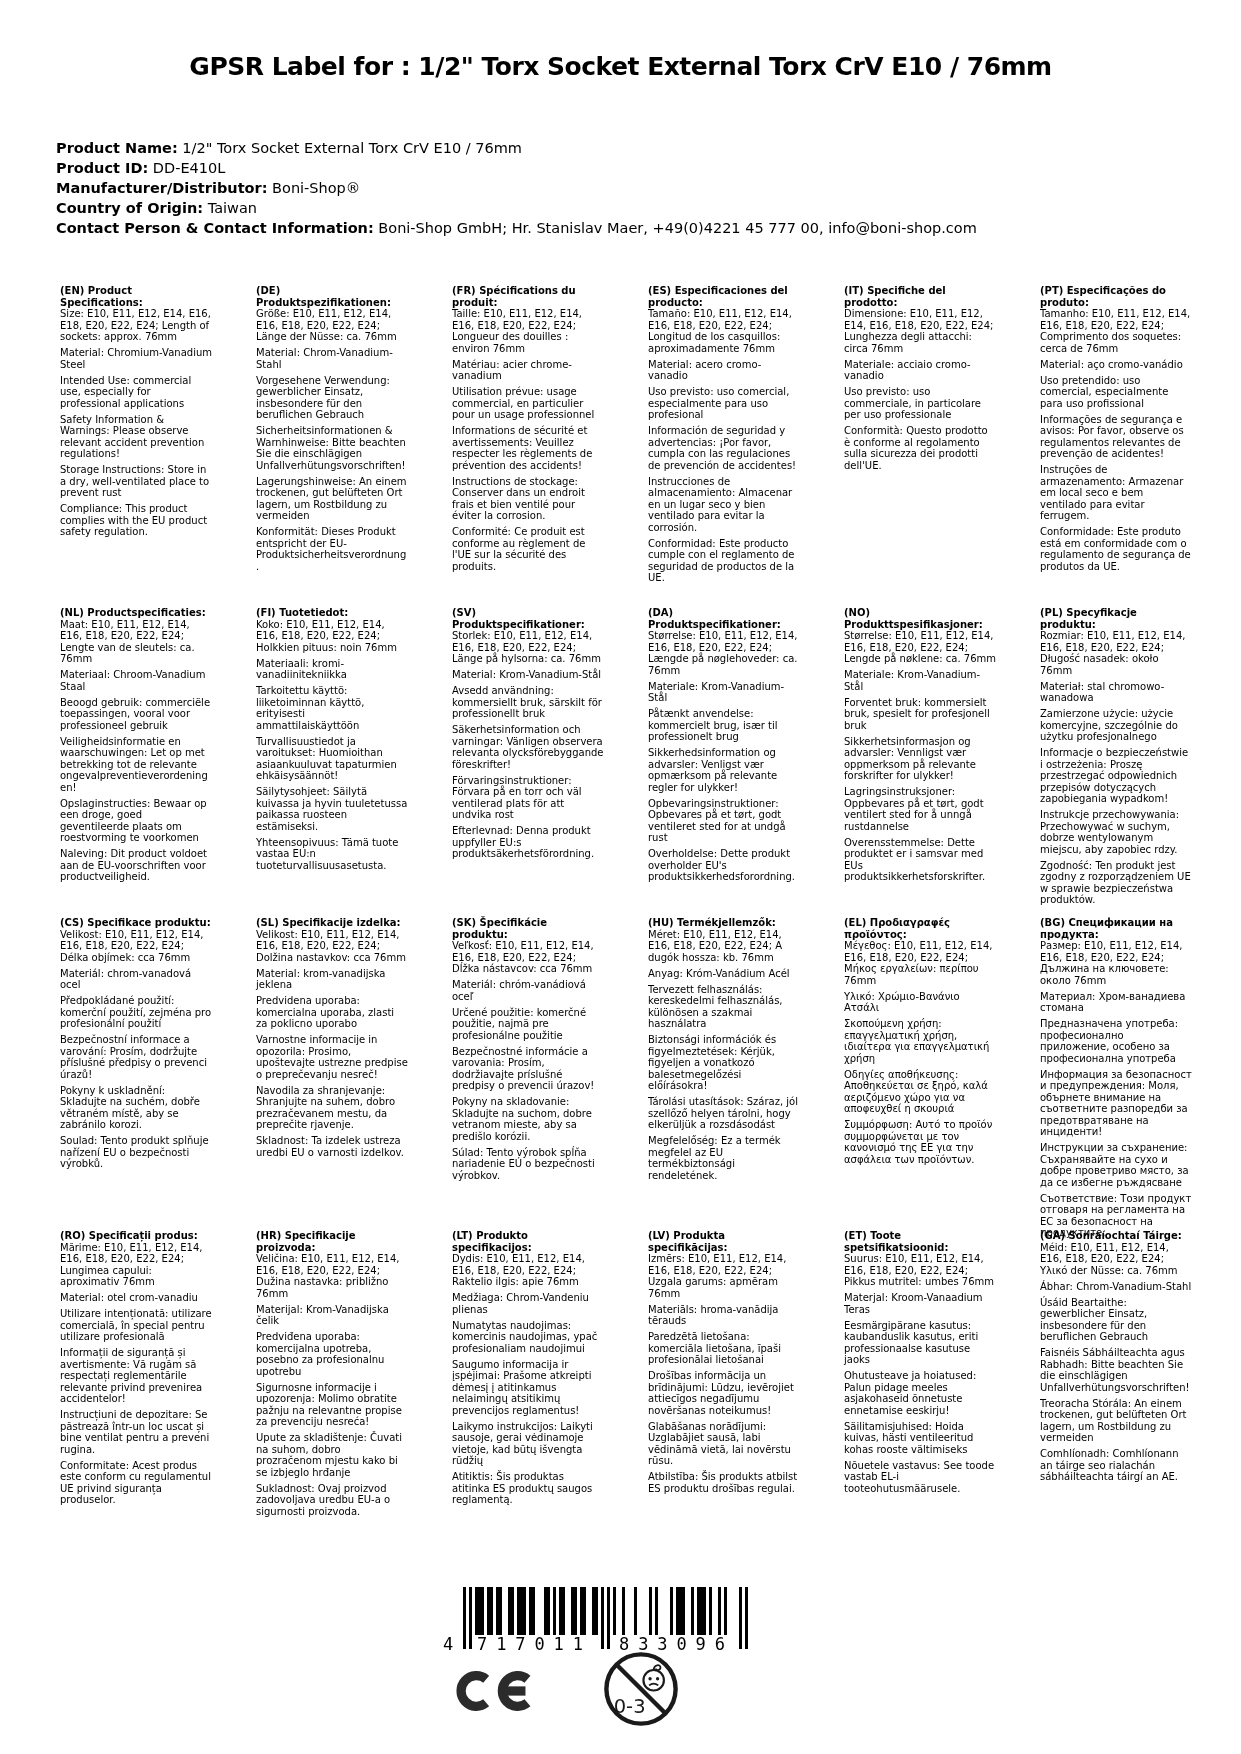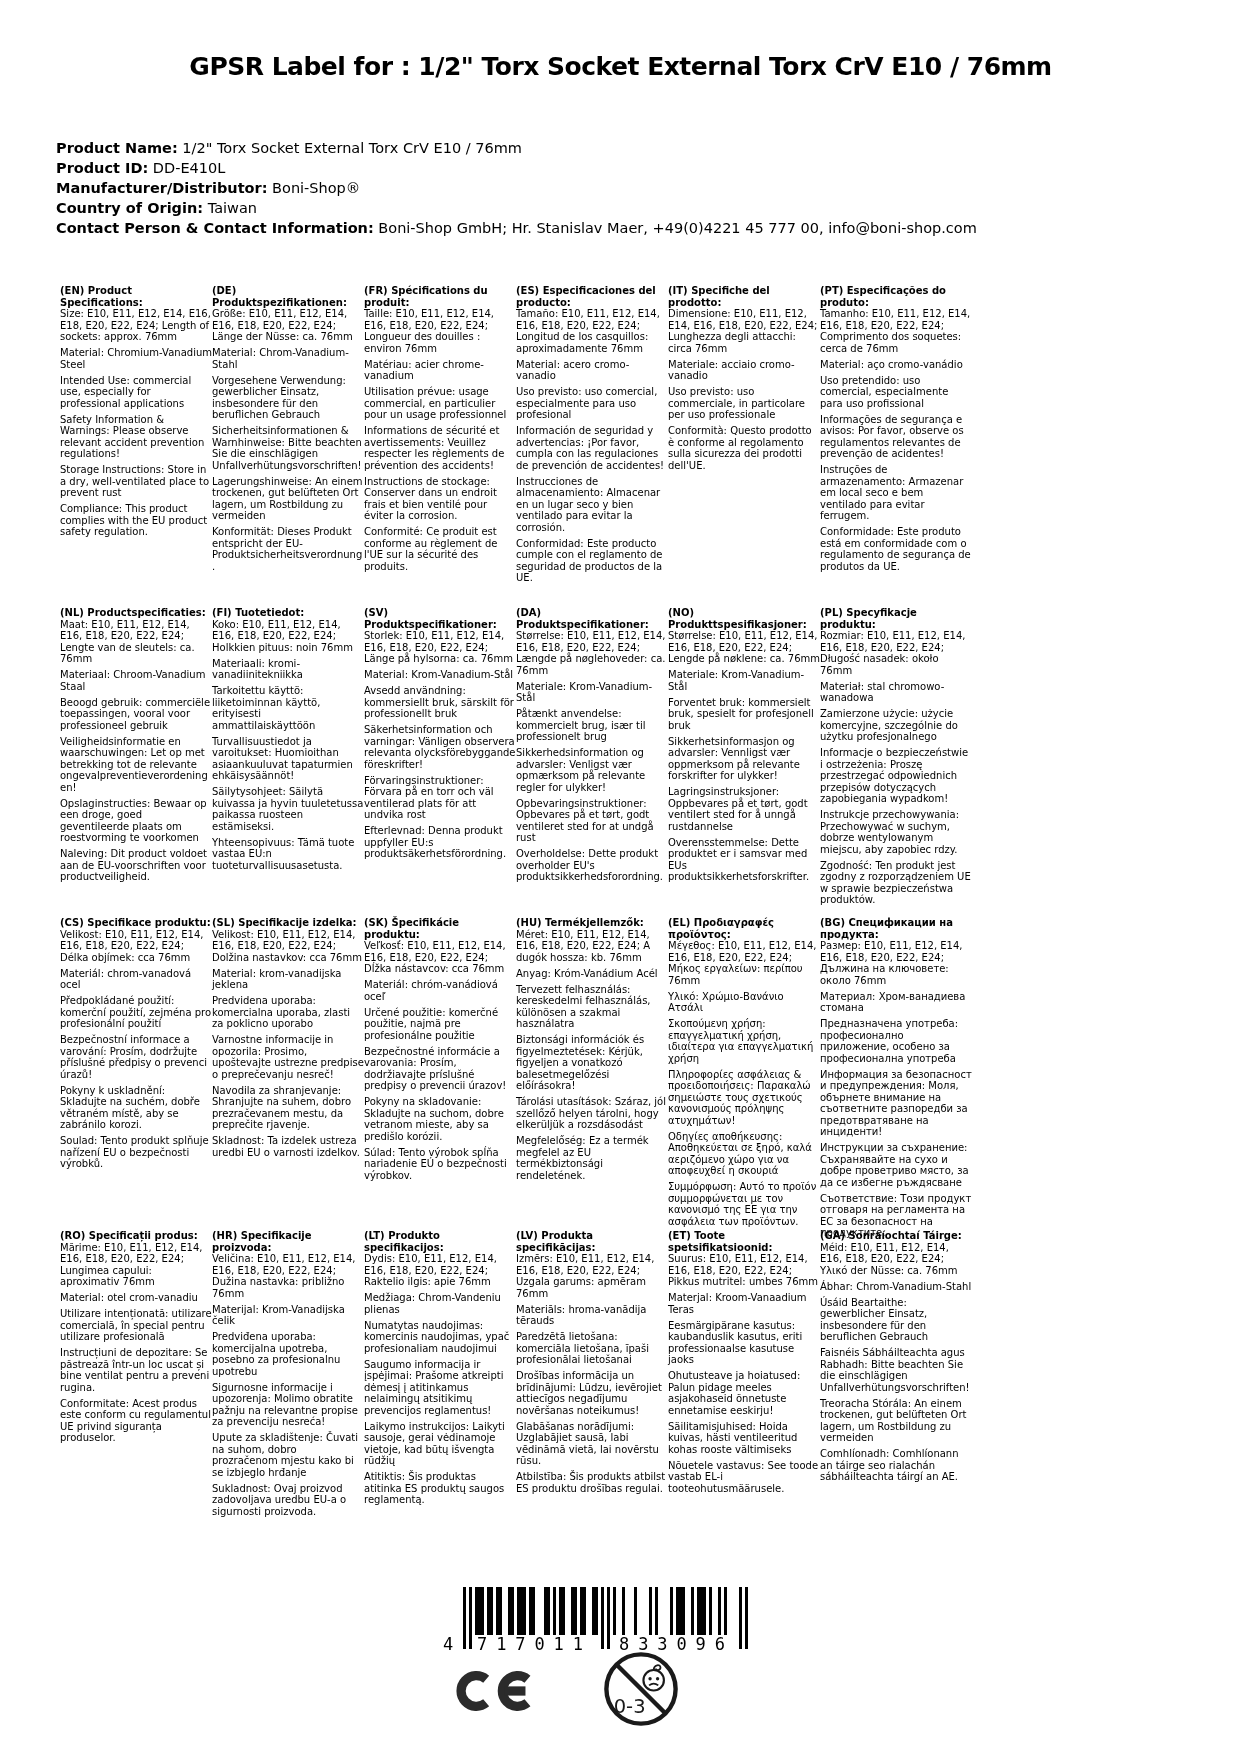--- a/index.html
+++ b/index.html
@@ -1,20 +1,20 @@
 <!DOCTYPE html>
 <html><head>
 <meta charset="utf-8">
 <style>
   html,body{margin:0;padding:0;background:#fff;}
   body{width:1241px;height:1754px;position:relative;font-family:"DejaVu Sans",sans-serif;color:#000;}
   .title{position:absolute;left:0;top:52px;width:1241px;text-align:center;font-size:25px;font-weight:bold;letter-spacing:-0.5px;}
   .product-info{position:absolute;left:56px;top:138px;font-size:14.5px;line-height:20px;}
   .pi-label{font-weight:bold;}
-  .spec-grid{position:absolute;left:60px;top:285px;display:grid;grid-template-columns:repeat(6,152px);grid-template-rows:322px 310px 313px auto;}
+  .spec-grid{position:absolute;left:60px;top:285px;display:grid;grid-template-columns:repeat(6,152px);column-gap:44px;grid-template-rows:322px 310px 313px auto;}
   .spec-block{font-size:10px;line-height:11.5px;overflow-wrap:break-word;}
   .spec-heading{font-weight:bold;margin:0;}
   .spec-par{margin:0 0 4.5px 0;}
   .barcode-wrap{position:absolute;left:441px;top:1587px;}
   .ce-wrap{position:absolute;left:455px;top:1662px;}
   .age-wrap{position:absolute;left:602px;top:1650px;}
   svg{display:block;}
   .bc-num{font-family:"DejaVu Sans Mono",monospace;font-size:17px;fill:#000;}
   .age-num{font-family:"DejaVu Sans",sans-serif;font-size:20px;fill:#1a1a1a;}
 </style>
@@ -172,38 +172,38 @@
       <p class="spec-par">Tervezett felhasználás: kereskedelmi felhasználás, különösen a szakmai használatra</p>
       <p class="spec-par">Biztonsági információk és figyelmeztetések: Kérjük, figyeljen a vonatkozó balesetmegelőzési előírásokra!</p>
       <p class="spec-par">Tárolási utasítások: Száraz, jól szellőző helyen tárolni, hogy elkerüljük a rozsdásodást</p>
       <p class="spec-par">Megfelelőség: Ez a termék megfelel az EU termékbiztonsági rendeletének.</p>
     </div>
     <div class="spec-block">
       <div class="spec-heading">(EL) Προδιαγραφές προϊόντος:</div>
       <p class="spec-par">Μέγεθος: E10, E11, E12, E14, E16, E18, E20, E22, E24; Μήκος εργαλείων: περίπου 76mm</p>
       <p class="spec-par">Υλικό: Χρώμιο-Βανάνιο Ατσάλι</p>
       <p class="spec-par">Σκοπούμενη χρήση: επαγγελματική χρήση, ιδιαίτερα για επαγγελματική χρήση</p>
-      <p class="spec-par">Πληροφορίες ασφάλειας &amp; προειδοποιήσεις: Παρακαλώ σημειώστε τους σχετικούς κανονισμούς πρόληψης ατυχημάτων!</p>
       <p class="spec-par">Οδηγίες αποθήκευσης: Αποθηκεύεται σε ξηρό, καλά αεριζόμενο χώρο για να αποφευχθεί η σκουριά</p>
       <p class="spec-par">Συμμόρφωση: Αυτό το προϊόν συμμορφώνεται με τον κανονισμό της ΕΕ για την ασφάλεια των προϊόντων.</p>
     </div>
     <div class="spec-block">
       <div class="spec-heading">(BG) Спецификации на продукта:</div>
       <p class="spec-par">Размер: E10, E11, E12, E14, E16, E18, E20, E22, E24; Дължина на ключовете: около 76mm</p>
       <p class="spec-par">Материал: Хром-ванадиева стомана</p>
       <p class="spec-par">Предназначена употреба: професионално приложение, особено за професионална употреба</p>
       <p class="spec-par">Информация за безопасност и предупреждения: Моля, обърнете внимание на съответните разпоредби за предотвратяване на инциденти!</p>
       <p class="spec-par">Инструкции за съхранение: Съхранявайте на сухо и добре проветриво място, за да се избегне ръждясване</p>
       <p class="spec-par">Съответствие: Този продукт отговаря на регламента на ЕС за безопасност на продуктите.</p>
     </div>
     <div class="spec-block">
       <div class="spec-heading">(RO) Specificații produs:</div>
       <p class="spec-par">Mărime: E10, E11, E12, E14, E16, E18, E20, E22, E24; Lungimea capului: aproximativ 76mm</p>
       <p class="spec-par">Material: otel crom-vanadiu</p>
       <p class="spec-par">Utilizare intenționată: utilizare comercială, în special pentru utilizare profesională</p>
+      <p class="spec-par">Informații de siguranță și avertismente: Vă rugăm să respectați reglementările relevante privind prevenirea accidentelor!</p>
       <p class="spec-par">Instrucțiuni de depozitare: Se păstrează într-un loc uscat și bine ventilat pentru a preveni rugina.</p>
       <p class="spec-par">Conformitate: Acest produs este conform cu regulamentul UE privind siguranța produselor.</p>
     </div>
     <div class="spec-block">
       <div class="spec-heading">(HR) Specifikacije proizvoda:</div>
       <p class="spec-par">Veličina: E10, E11, E12, E14, E16, E18, E20, E22, E24; Dužina nastavka: približno 76mm</p>
       <p class="spec-par">Materijal: Krom-Vanadijska čelik</p>
       <p class="spec-par">Predviđena uporaba: komercijalna upotreba, posebno za profesionalnu upotrebu</p>
       <p class="spec-par">Sigurnosne informacije i upozorenja: Molimo obratite pažnju na relevantne propise za prevenciju nesreća!</p>
       <p class="spec-par">Upute za skladištenje: Čuvati na suhom, dobro prozračenom mjestu kako bi se izbjeglo hrđanje</p>

